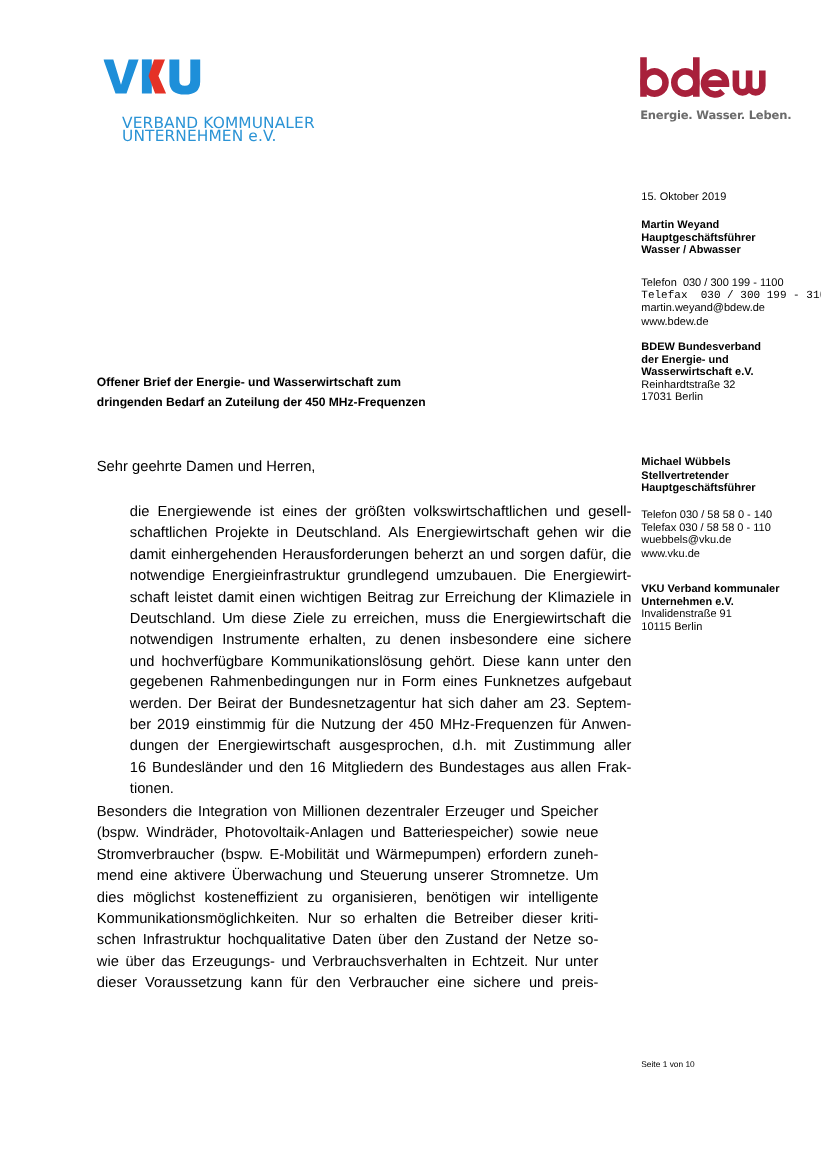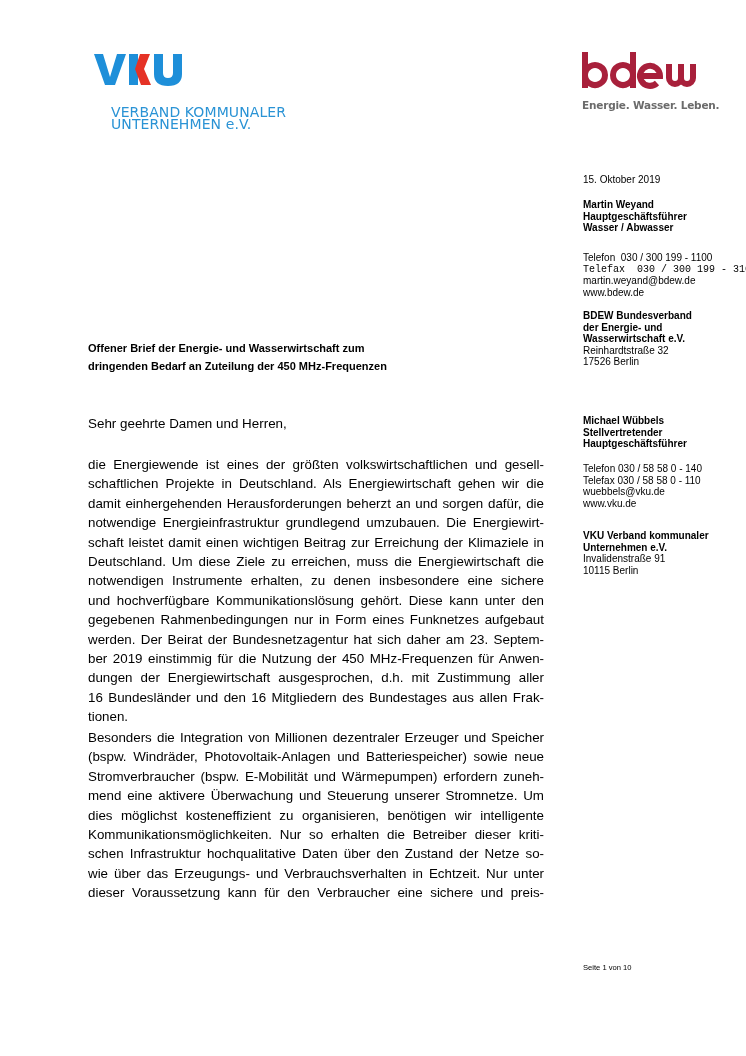--- a/index.html
+++ b/index.html
@@ -146,21 +146,21 @@
   <div style="white-space:pre;">Telefon  030 / 300 199 - 1100</div>
   <div style="white-space:pre;font-family:Liberation Mono, monospace;">Telefax  030 / 300 199 - 3100</div>
   <div>martin.weyand@bdew.de</div>
   <div>www.bdew.de</div>
 </div>
 <div class="abs sidebar" style="top:310px;">
   <div class="bold">BDEW Bundesverband</div>
   <div class="bold">der Energie- und</div>
   <div class="bold">Wasserwirtschaft e.V.</div>
   <div>Reinhardtstraße 32</div>
-  <div>17526 Berlin</div>
+  <div>17031 Berlin</div>
 </div>
 
 <div class="abs sidebar" style="top:415px;">
   <div class="bold">Michael Wübbels</div>
   <div class="bold">Stellvertretender</div>
   <div class="bold">Hauptgeschäftsführer</div>
 </div>
 <div class="abs sidebar" style="top:463px;">
   <div>Telefon 030 / 58 58 0 - 140</div>
   <div>Telefax 030 / 58 58 0 - 110</div>
@@ -174,21 +174,21 @@
   <div>10115 Berlin</div>
 </div>
 
 <div class="abs title">
   <div>Offener Brief der Energie- und Wasserwirtschaft zum</div>
   <div>dringenden Bedarf an Zuteilung der 450 MHz-Frequenzen</div>
 </div>
 
 <div class="abs greeting">Sehr geehrte Damen und Herren,</div>
 
-<div class="abs body-text" style="top:455px;">
+<div class="abs body-text" style="top:455px;margin-left:30px;">
   <span class="line">die Energiewende ist eines der größten volkswirtschaftlichen und gesell-</span>
   <span class="line">schaftlichen Projekte in Deutschland. Als Energiewirtschaft gehen wir die</span>
   <span class="line">damit einhergehenden Herausforderungen beherzt an und sorgen dafür, die</span>
   <span class="line">notwendige Energieinfrastruktur grundlegend umzubauen. Die Energiewirt-</span>
   <span class="line">schaft leistet damit einen wichtigen Beitrag zur Erreichung der Klimaziele in</span>
   <span class="line">Deutschland. Um diese Ziele zu erreichen, muss die Energiewirtschaft die</span>
   <span class="line">notwendigen Instrumente erhalten, zu denen insbesondere eine sichere</span>
   <span class="line">und hochverfügbare Kommunikationslösung gehört. Diese kann unter den</span>
   <span class="line">gegebenen Rahmenbedingungen nur in Form eines Funknetzes aufgebaut</span>
   <span class="line">werden. Der Beirat der Bundesnetzagentur hat sich daher am 23. Septem-</span>

